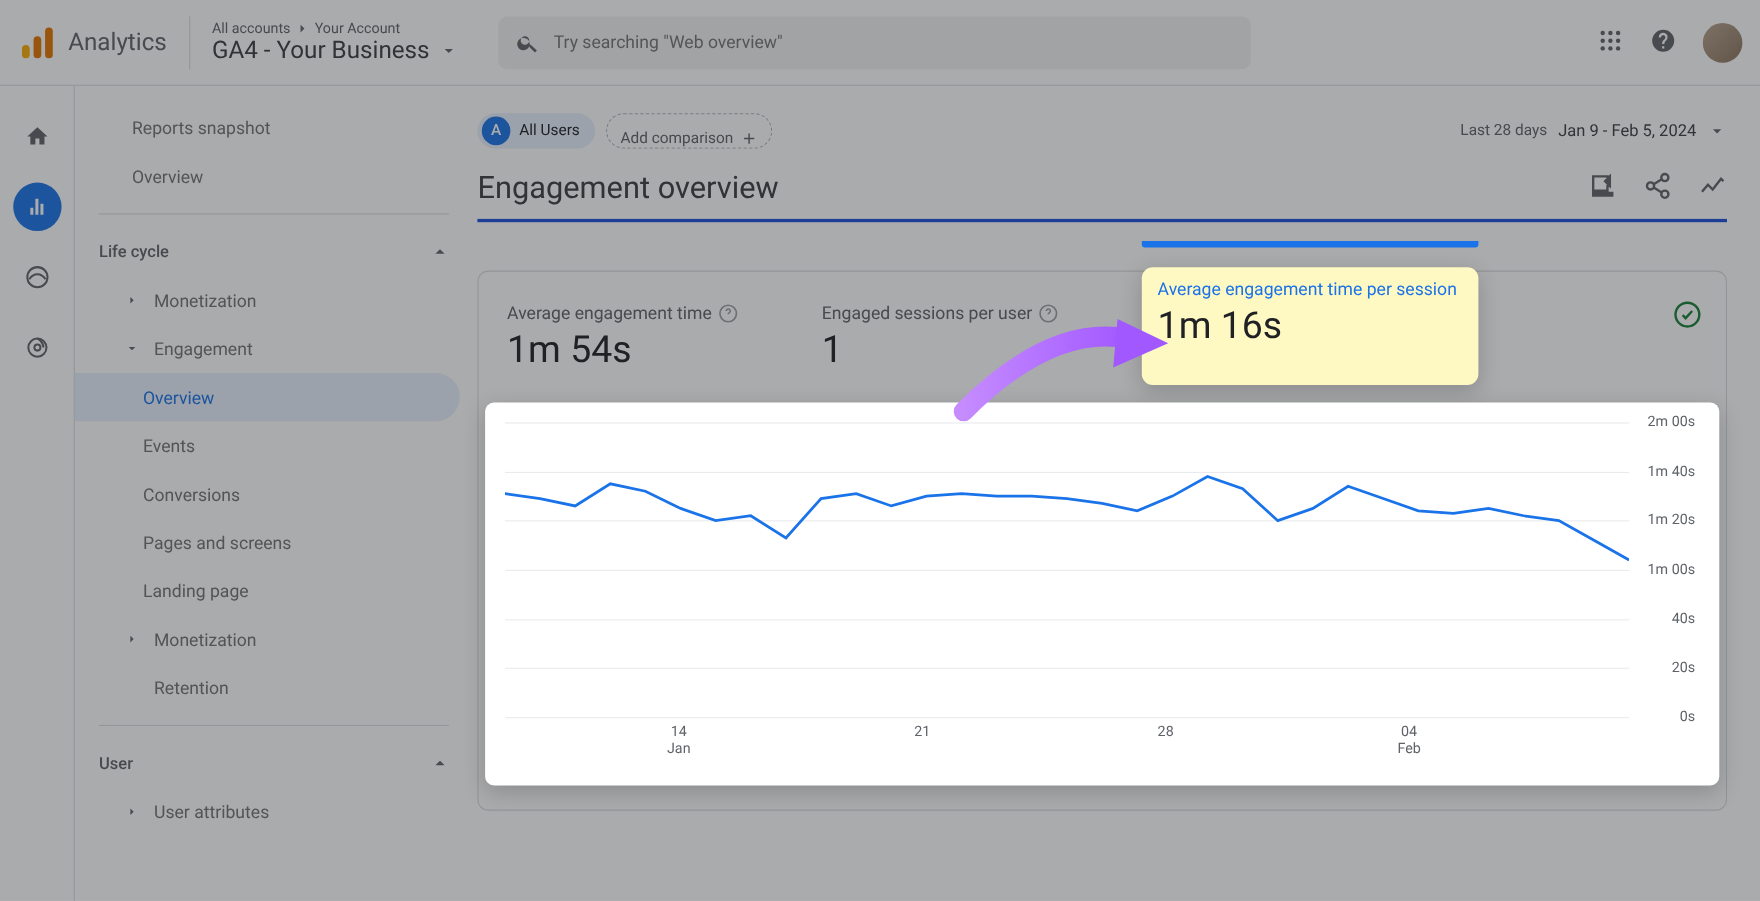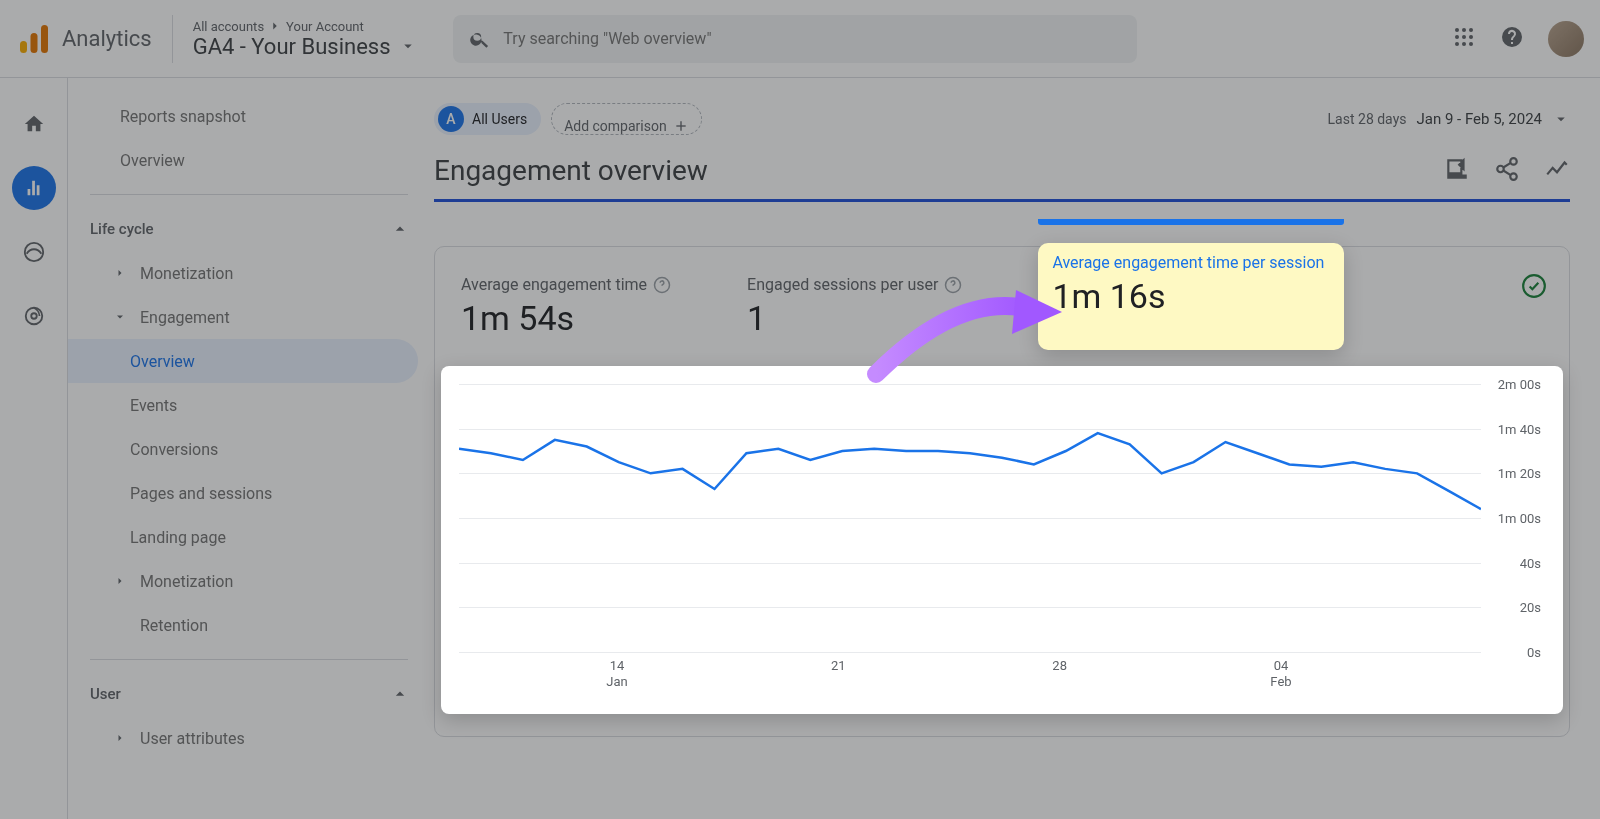--- a/index.html
+++ b/index.html
@@ -207,21 +207,21 @@
     <div class="sb-item sub2 active-sub">
         <span>Overview</span>
       </div>
     <div class="sb-item sub2">
         <span>Events</span>
       </div>
     <div class="sb-item sub2">
         <span>Conversions</span>
       </div>
     <div class="sb-item sub2">
-        <span>Pages and sessions</span>
+        <span>Pages and screens</span>
       </div>
     <div class="sb-item sub2">
         <span>Landing page</span>
       </div>
     <div class="sb-item sub1">
         <span class="sb-exp">
           <svg viewBox="0 0 24 24">
             <path d="M9 6l6 6-6 6z"></path>
           </svg>
         </span>

